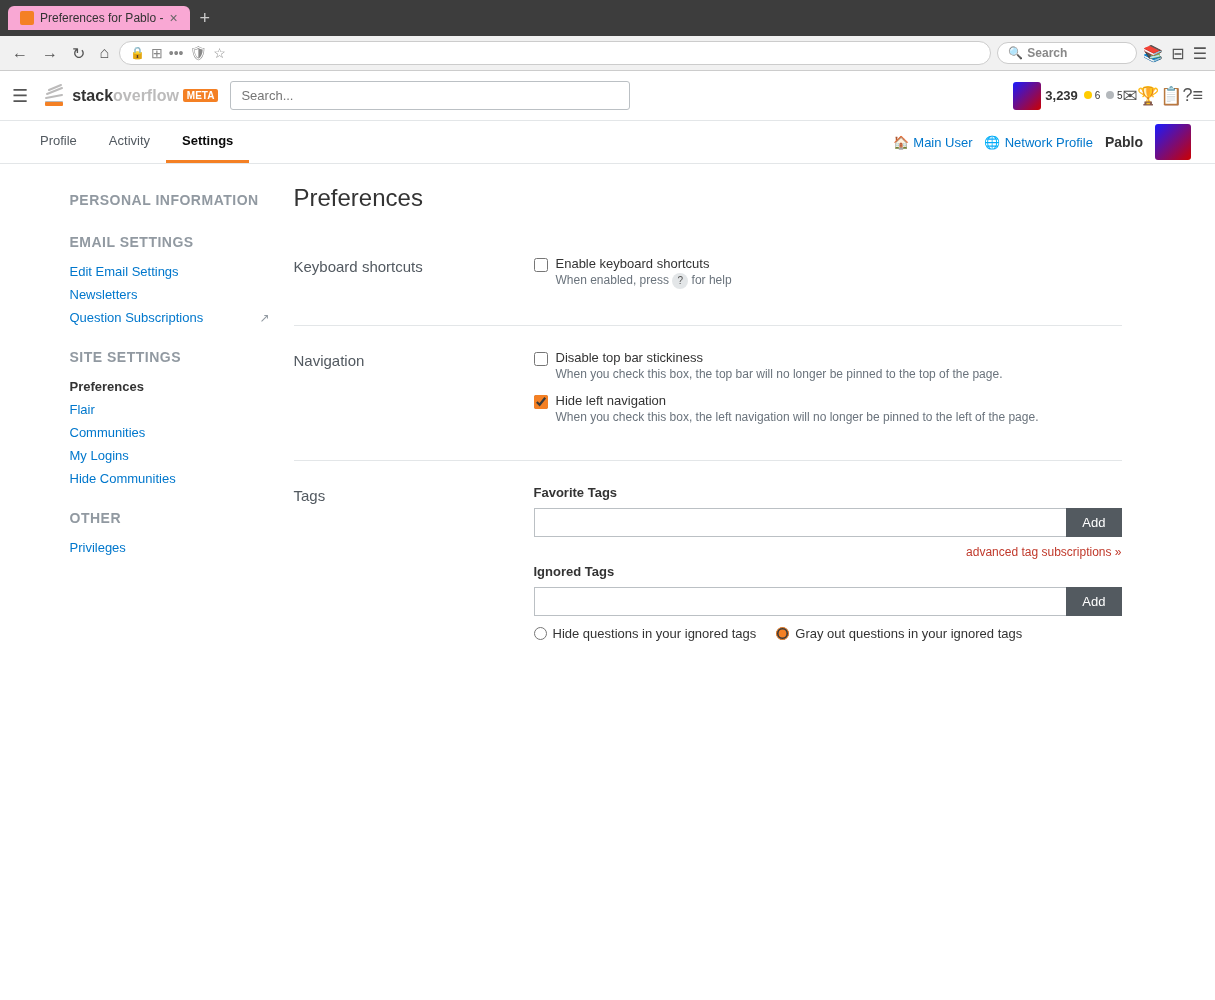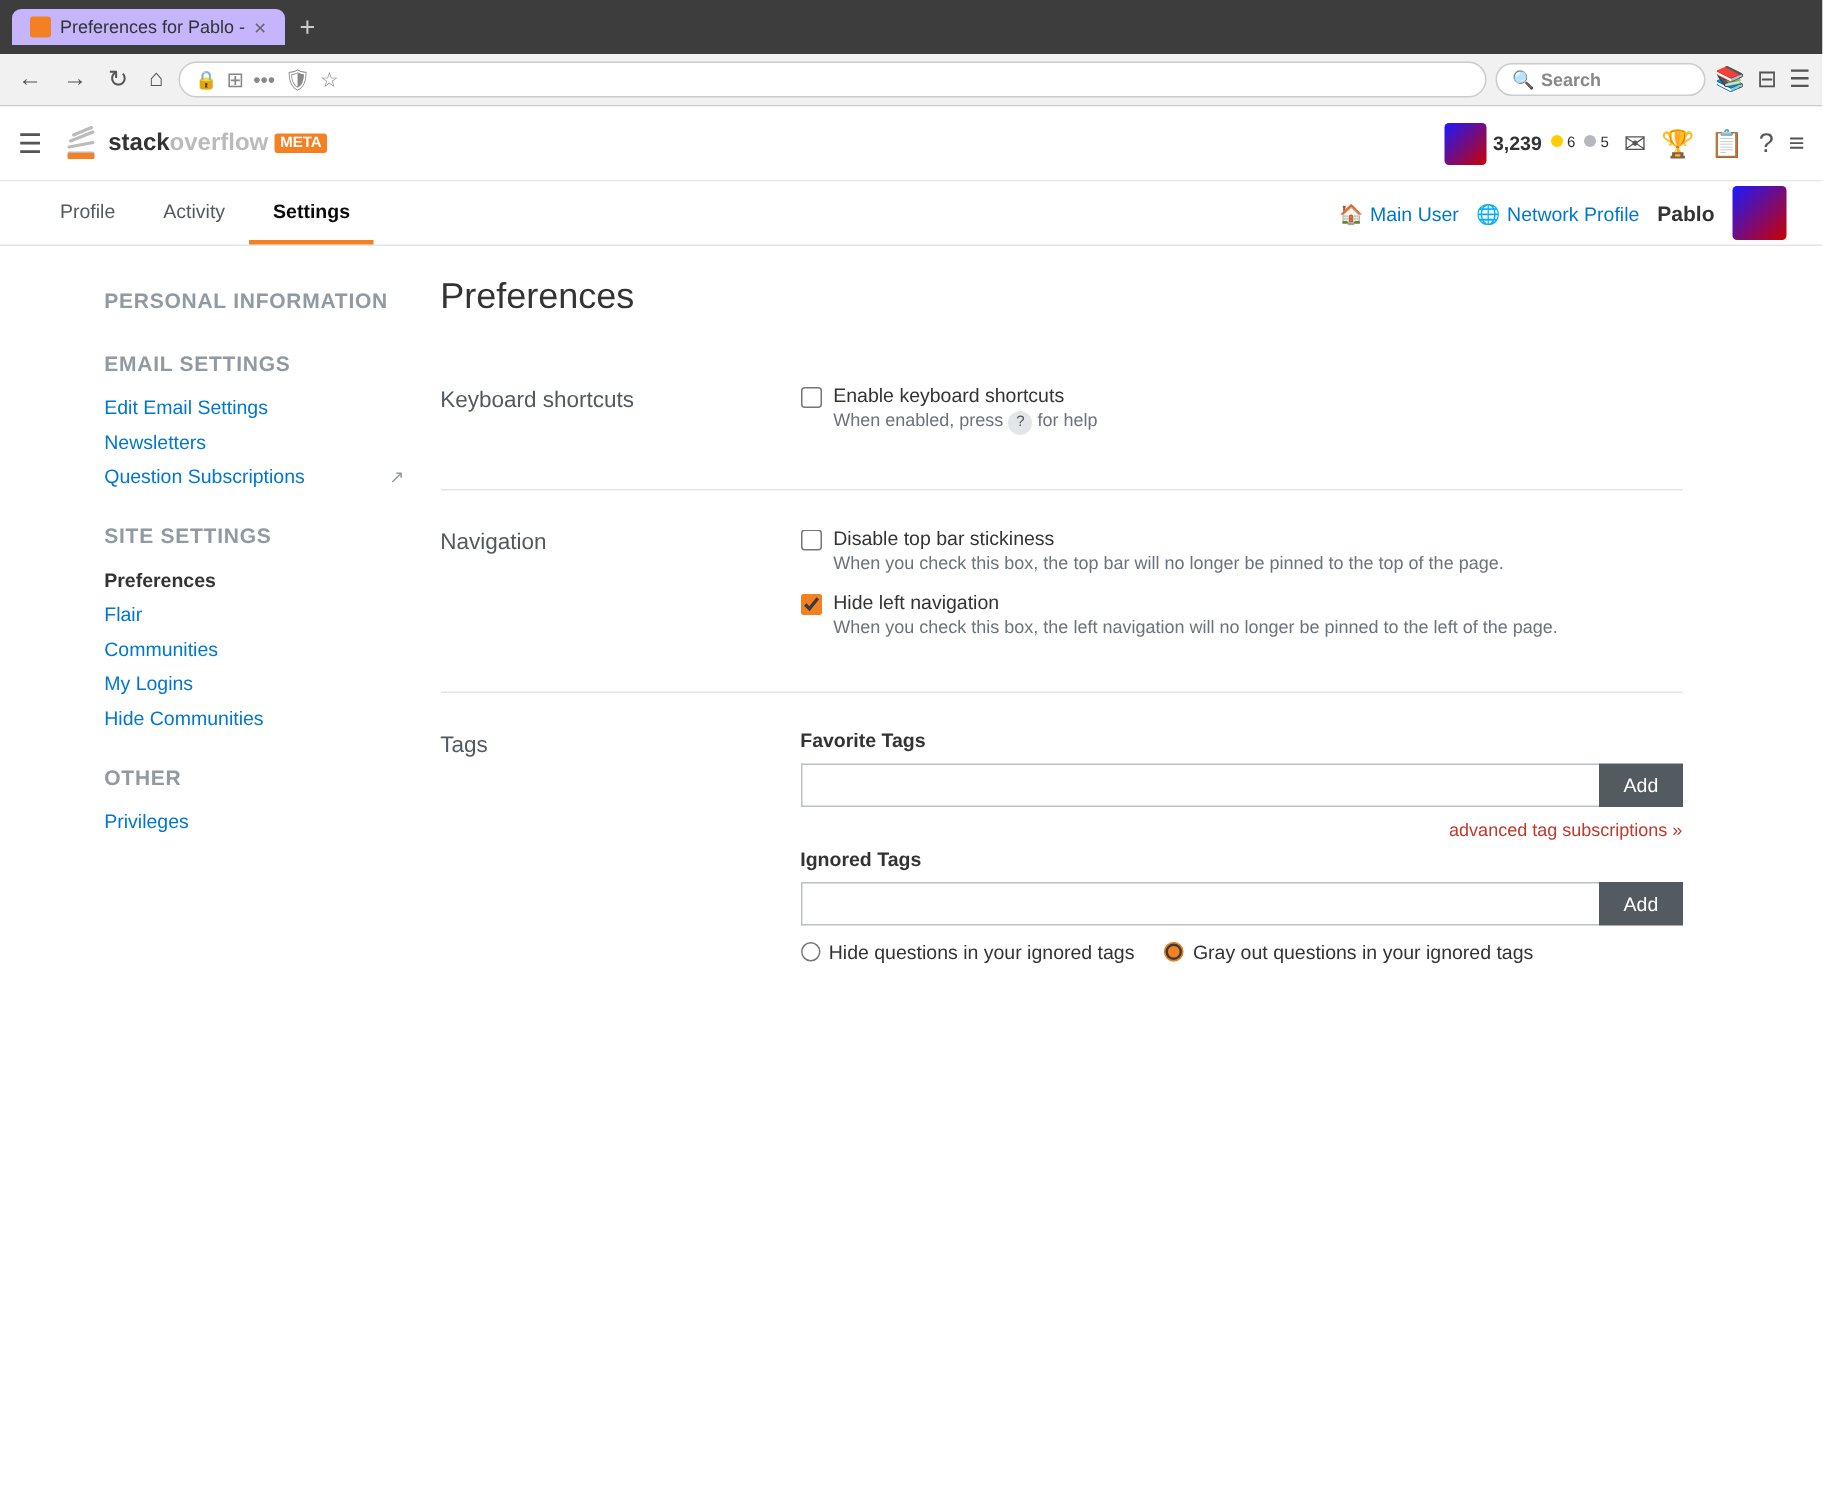--- a/index.html
+++ b/index.html
@@ -7,21 +7,21 @@
 
     
     .browser-chrome {
       background: #3d3d3d;
       padding: 6px 8px;
       display: flex;
       align-items: center;
       gap: 6px;
     }
     .browser-tab {
-      background: #c4b5fd;
+      background: #f9a8d4;
       border-radius: 6px 6px 0 0;
       padding: 4px 12px;
       font-size: 12px;
       color: #333;
       display: flex;
       align-items: center;
       gap: 6px;
       min-width: 180px;
     }
     .browser-tab-favicon {
@@ -131,21 +131,20 @@
       border: 1px solid #bbc0c4;
       border-radius: 3px;
       padding: 6px 10px;
       font-size: 13px;
       color: #333;
     }
     .header-right {
       margin-left: auto;
       display: flex;
       align-items: center;
-      gap: 10px;
     }
     .reputation {
       font-size: 13px;
       font-weight: bold;
       color: #333;
     }
     .badge-dot {
       display: inline-block;
       width: 8px;
       height: 8px;
@@ -403,20 +402,23 @@
   <div class="site-logo">
     <svg class="stack-icon" viewBox="0 0 28 28" fill="none">
       <rect width="28" height="28" fill="none"></rect>
       <path d="M6 20h16M6 16l16-3M7 12l15-6M9 8l12-5" stroke="#BCBBBB" stroke-width="2" stroke-linecap="round"></path>
       <rect x="5" y="20" width="18" height="4" rx="1" fill="#F48024"></rect>
     </svg>
     <span class="logo-text">
       <span style="font-weight:bold;">stack</span><span style="color:#BCBBBB;">overflow</span>
     </span>
     <span class="logo-meta">META</span>
+  </div>
+  <div class="site-search">
+    <input type="text" placeholder="Search..." style="">
   </div>
   <div class="header-right">
     <div style="display:flex;align-items:center;gap:4px;">
       <div style="width:28px;height:28px;background:linear-gradient(135deg,#1a1aff,#cc0000);border-radius:3px;"></div>
       <span class="reputation">3,239</span>
       <span style="font-size:10px;margin-left:2px;">
         <span class="badge-dot badge-gold" style="display:inline-block;width:8px;height:8px;border-radius:50%;background:#ffcc00;"></span>
         <span>6</span>
       </span>
       <span style="font-size:10px;margin-left:2px;">

